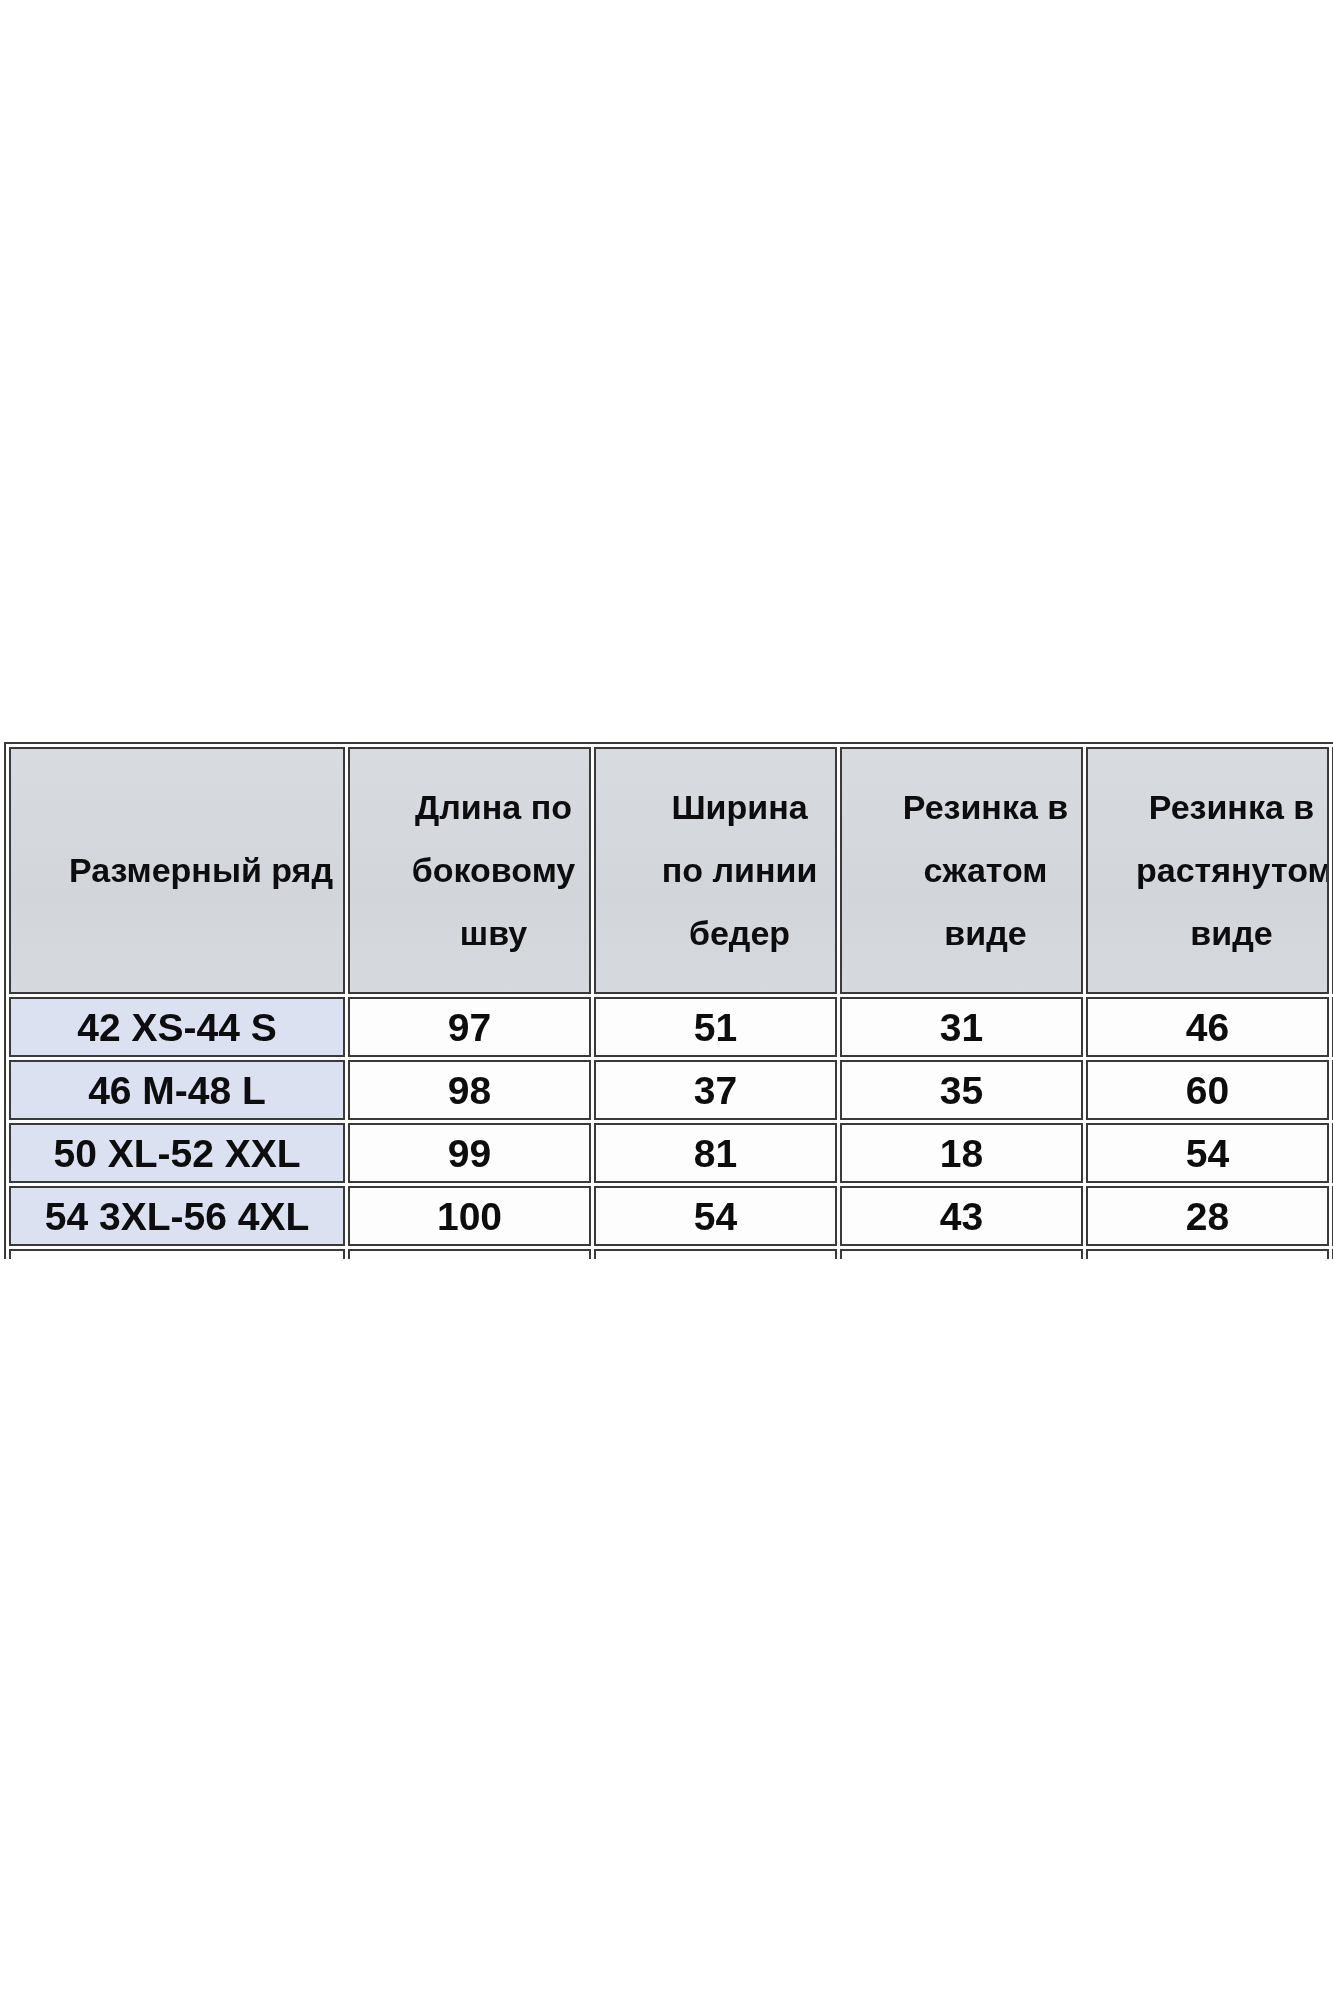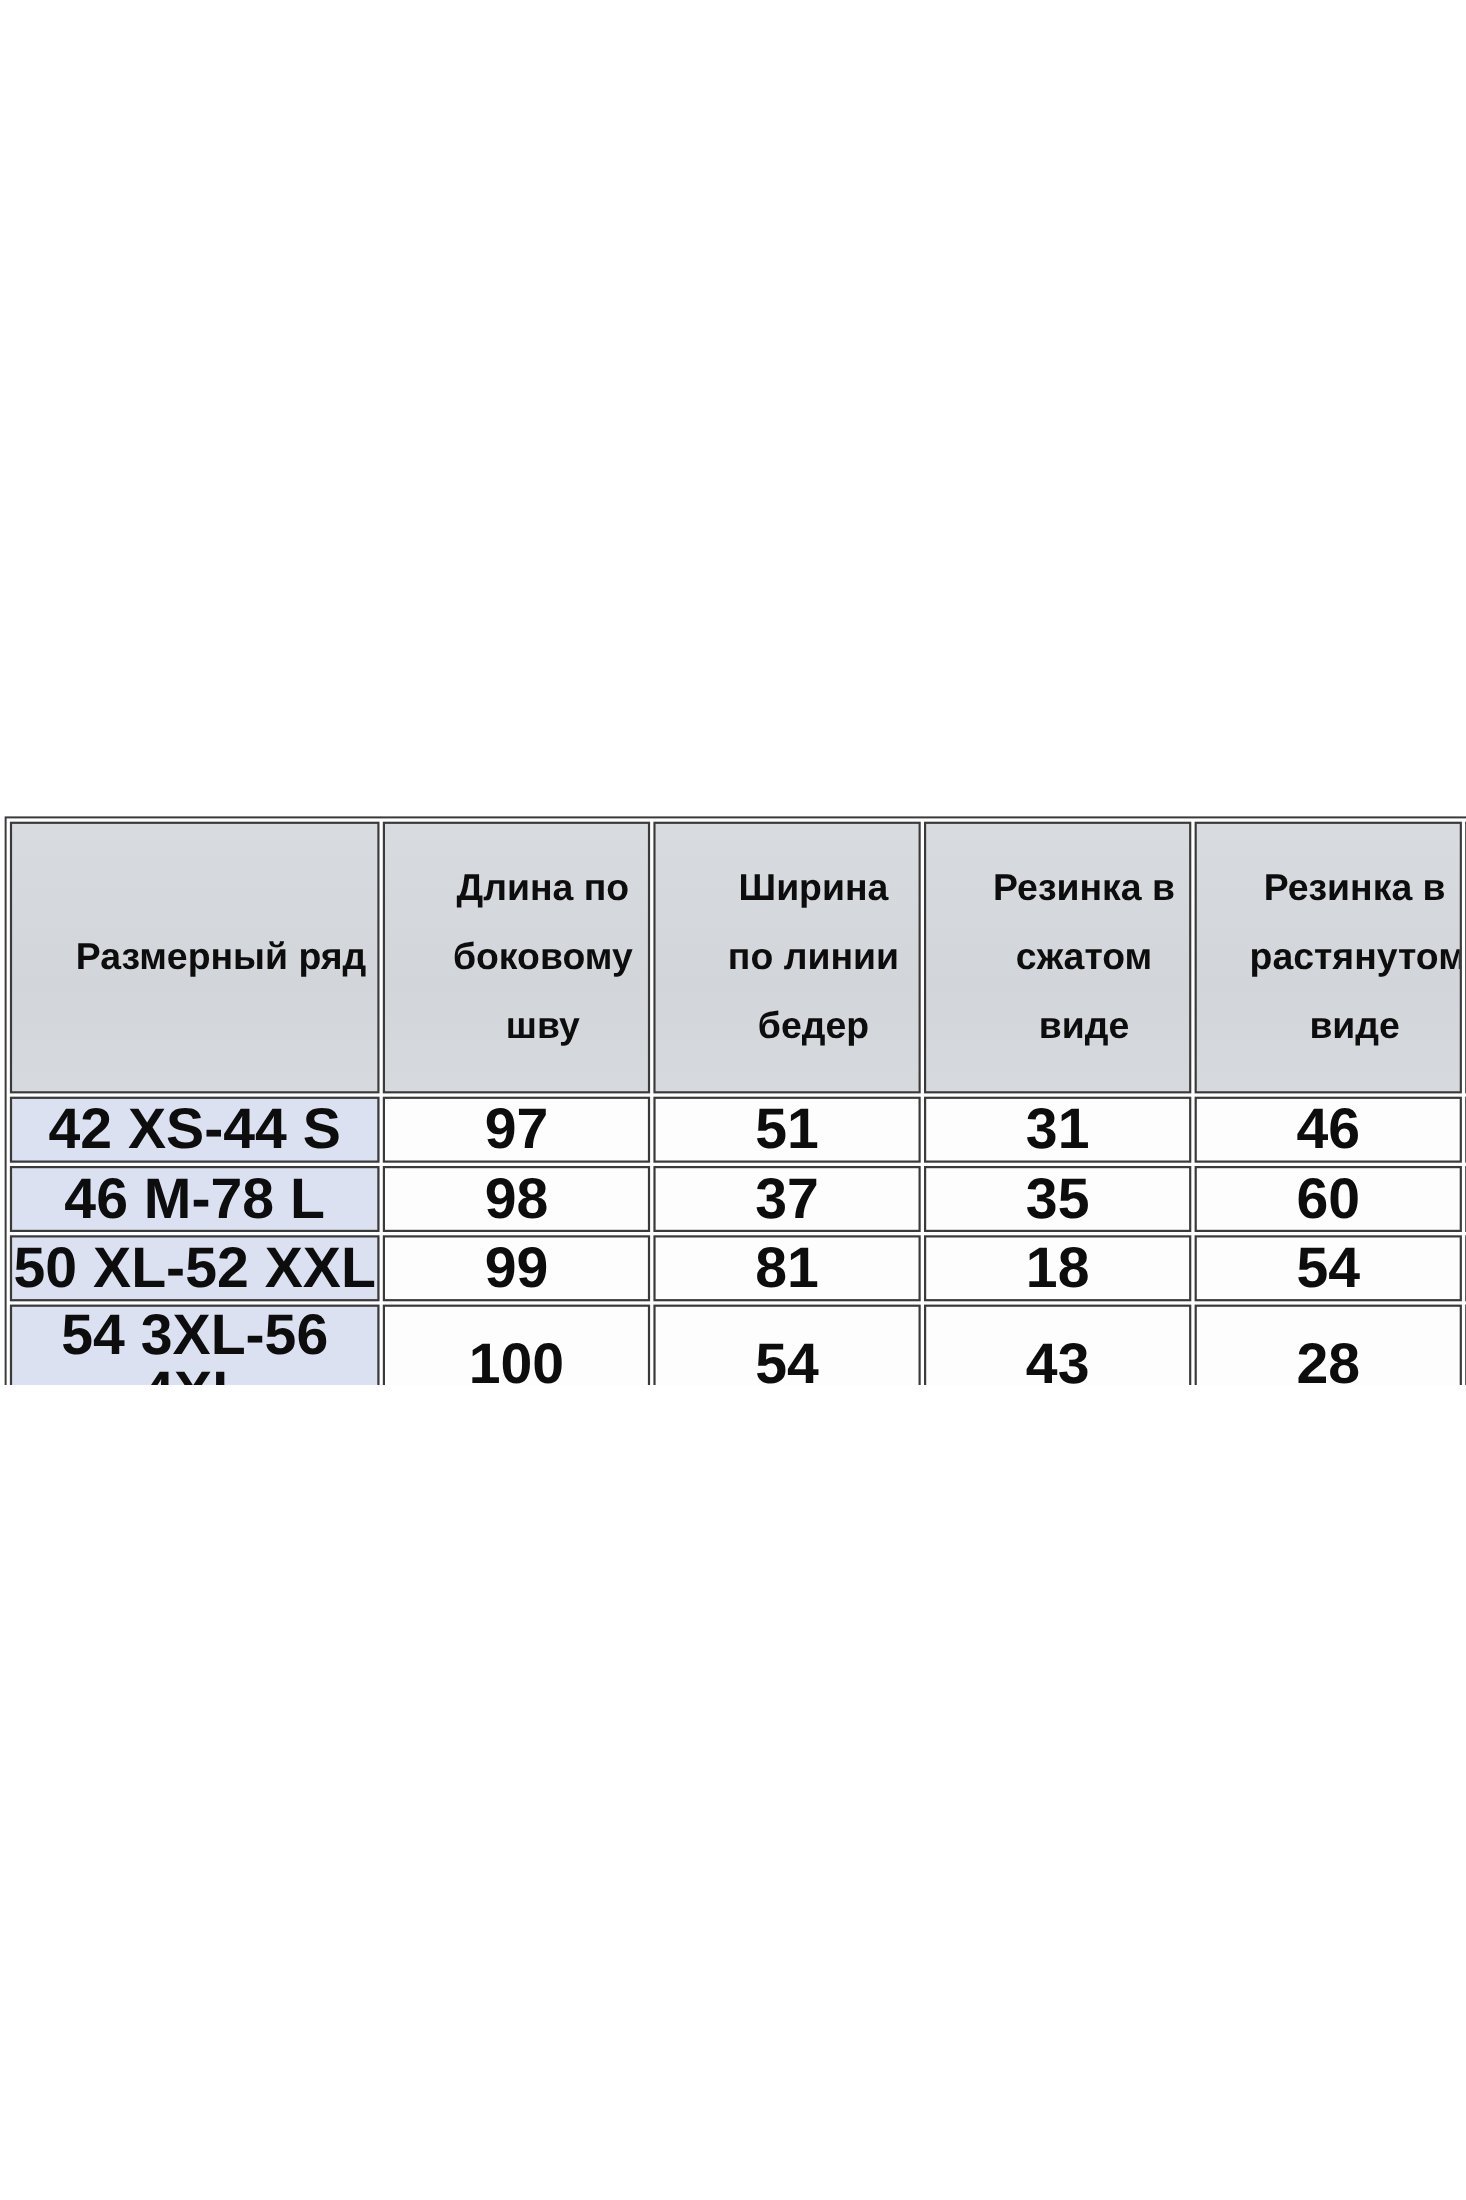--- a/index.html
+++ b/index.html
@@ -46,21 +46,21 @@
     height: 247px;
     background: linear-gradient(180deg, #d8dbdf 0%, #d2d5d9 60%, #d6d9dd 100%);
     font-size: 34px;
     line-height: 1.85;
     white-space: pre-line;
     padding-left: 48px;
   }
   tr.data-row td {
     height: 60px;
     background: #fdfdfd;
-    font-size: 52px;
+    font-size: 39px;
     line-height: 1;
   }
   tr.data-row td.size-cell {
     background: #dce1f2;
   }
   tr.cropped-row td {
     height: 60px;
     background: #fefefe;
     font-size: 44px;
   }
@@ -98,21 +98,21 @@
       </tr>
       <tr class="data-row">
         <td class="size-cell">42 XS-44 S</td>
         <td>97</td>
         <td>51</td>
         <td>31</td>
         <td>46</td>
         <td></td>
       </tr>
       <tr class="data-row">
-        <td class="size-cell">46 M-78 L</td>
+        <td class="size-cell">46 M-48 L</td>
         <td>98</td>
         <td>37</td>
         <td>35</td>
         <td>60</td>
         <td></td>
       </tr>
       <tr class="data-row">
         <td class="size-cell">50 XL-52 XXL</td>
         <td>99</td>
         <td>81</td>

